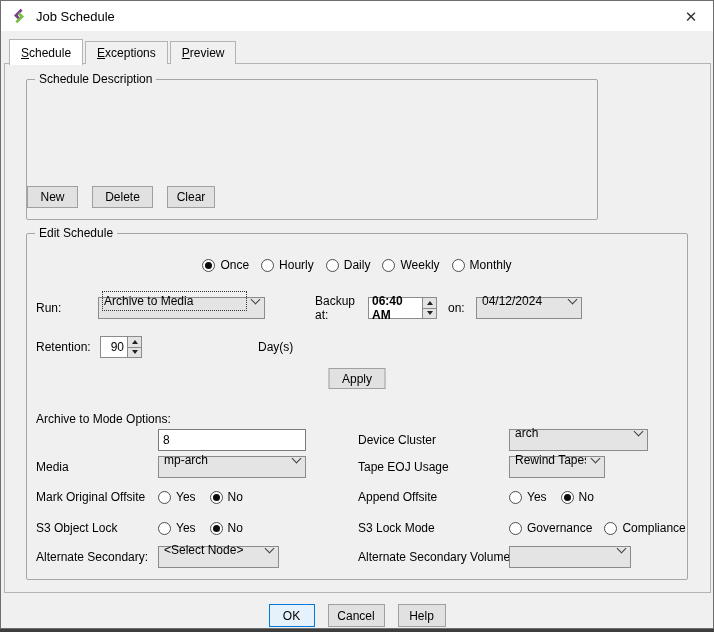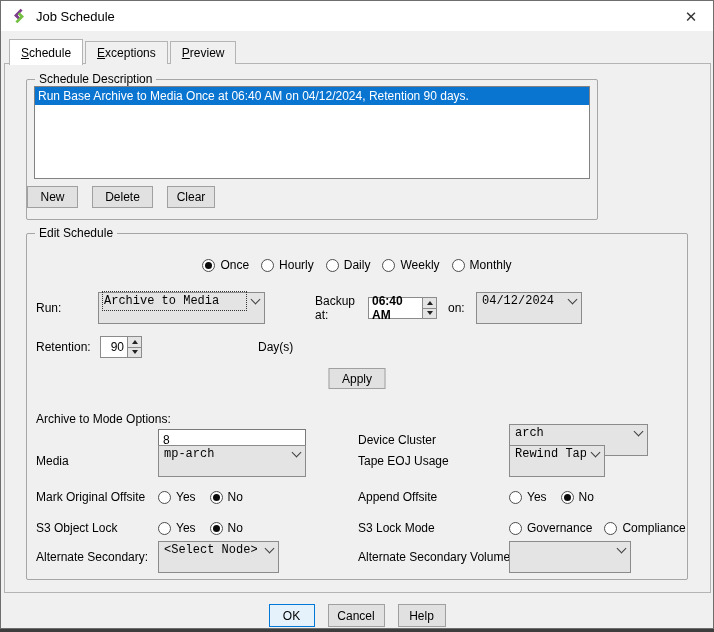--- a/index.html
+++ b/index.html
@@ -52,35 +52,35 @@
   .btn-default { background:#e5f1fb; border:1px solid #0078d7; }
 
   
   .row { position:absolute; left:9px; right:9px; display:flex; align-items:center;
          font-size:12px; color:#000; }
   .freq-row { top:24px; justify-content:center; gap:12px; }
   .run-row { top:63px; height:22px; }
   .ret-row { top:102px; height:22px; }
   .opt-head { top:178px; }
   .opt-row { height:22px; }
-  .r1 { top:195px; } .r2 { top:216px; } .r3 { top:252px; } .r4 { top:283px; } .r5 { top:312px; }
+  .r1 { top:195px; } .r2 { top:222px; } .r3 { top:252px; } .r4 { top:283px; } .r5 { top:312px; }
   .col { position:absolute; display:flex; align-items:center; height:22px; }
   .c1 { left:0; } .c2 { left:122px; } .c3 { left:322px; } .c4 { left:473px; }
 
   
   .radio-item { display:inline-flex; align-items:center; font-size:12px; }
   .radio { width:13px; height:13px; border:1px solid #4d4d4d; border-radius:50%;
            background:#ffffff; margin-right:5px; position:relative; flex-shrink:0; }
   .radio.on::after { content:""; position:absolute; left:2px; top:2px; width:7px; height:7px;
                      border-radius:50%; background:#0c0c0c; }
   .gap14 { margin-right:14px; } .gap8 { margin-right:12px; }
 
   
   .combo { display:inline-flex; align-items:center; background:#e4e4e4;
-           border:1px solid #8b8b8b; height:32px; padding:0 5px 14px 4px; font-size:12px; color:#000;font-family:Liberation Mono, monospace; }
+           border:1px solid #8b8b8b; height:22px; padding:0 5px 14px 4px; font-size:12px; color:#000; }
   .combo .val { flex:1; white-space:nowrap; overflow:hidden; line-height:18px; padding:0 1px; }
   .combo.focused .val { outline:1px dotted #333; }
   .chev { width:7px; height:7px; border-right:1px solid #3f3f3f; border-bottom:1px solid #3f3f3f;
           transform:rotate(45deg); margin-left:6px; margin-top:-3px; flex-shrink:0; }
 
   
   .textbox { background:#ffffff; border:1px solid #7a7a7a; height:22px; font-size:12px;
              display:inline-flex; align-items:center; padding:0 4px; color:#000; }
 
   
@@ -123,23 +123,20 @@
     </div>
     <div class="tab">
       <span><u>P</u>review</span>
     </div>
   </div>
 
   <div class="tabpanel">
 
     <div class="groupbox gb1">
       <span class="gb-legend">Schedule Description</span>
-      <div class="listbox">
-        <div class="list-item">Run Base Archive to Media Once at 06:40 AM on 04/12/2024, Retention 90 days.</div>
-      </div>
       <div class="btn-row-desc">
         <button class="btn btn-new">New</button>
         <button class="btn btn-delete">Delete</button>
         <button class="btn btn-clear">Clear</button>
       </div>
     </div>
 
     <div class="groupbox gb2">
       <span class="gb-legend">Edit Schedule</span>
 

